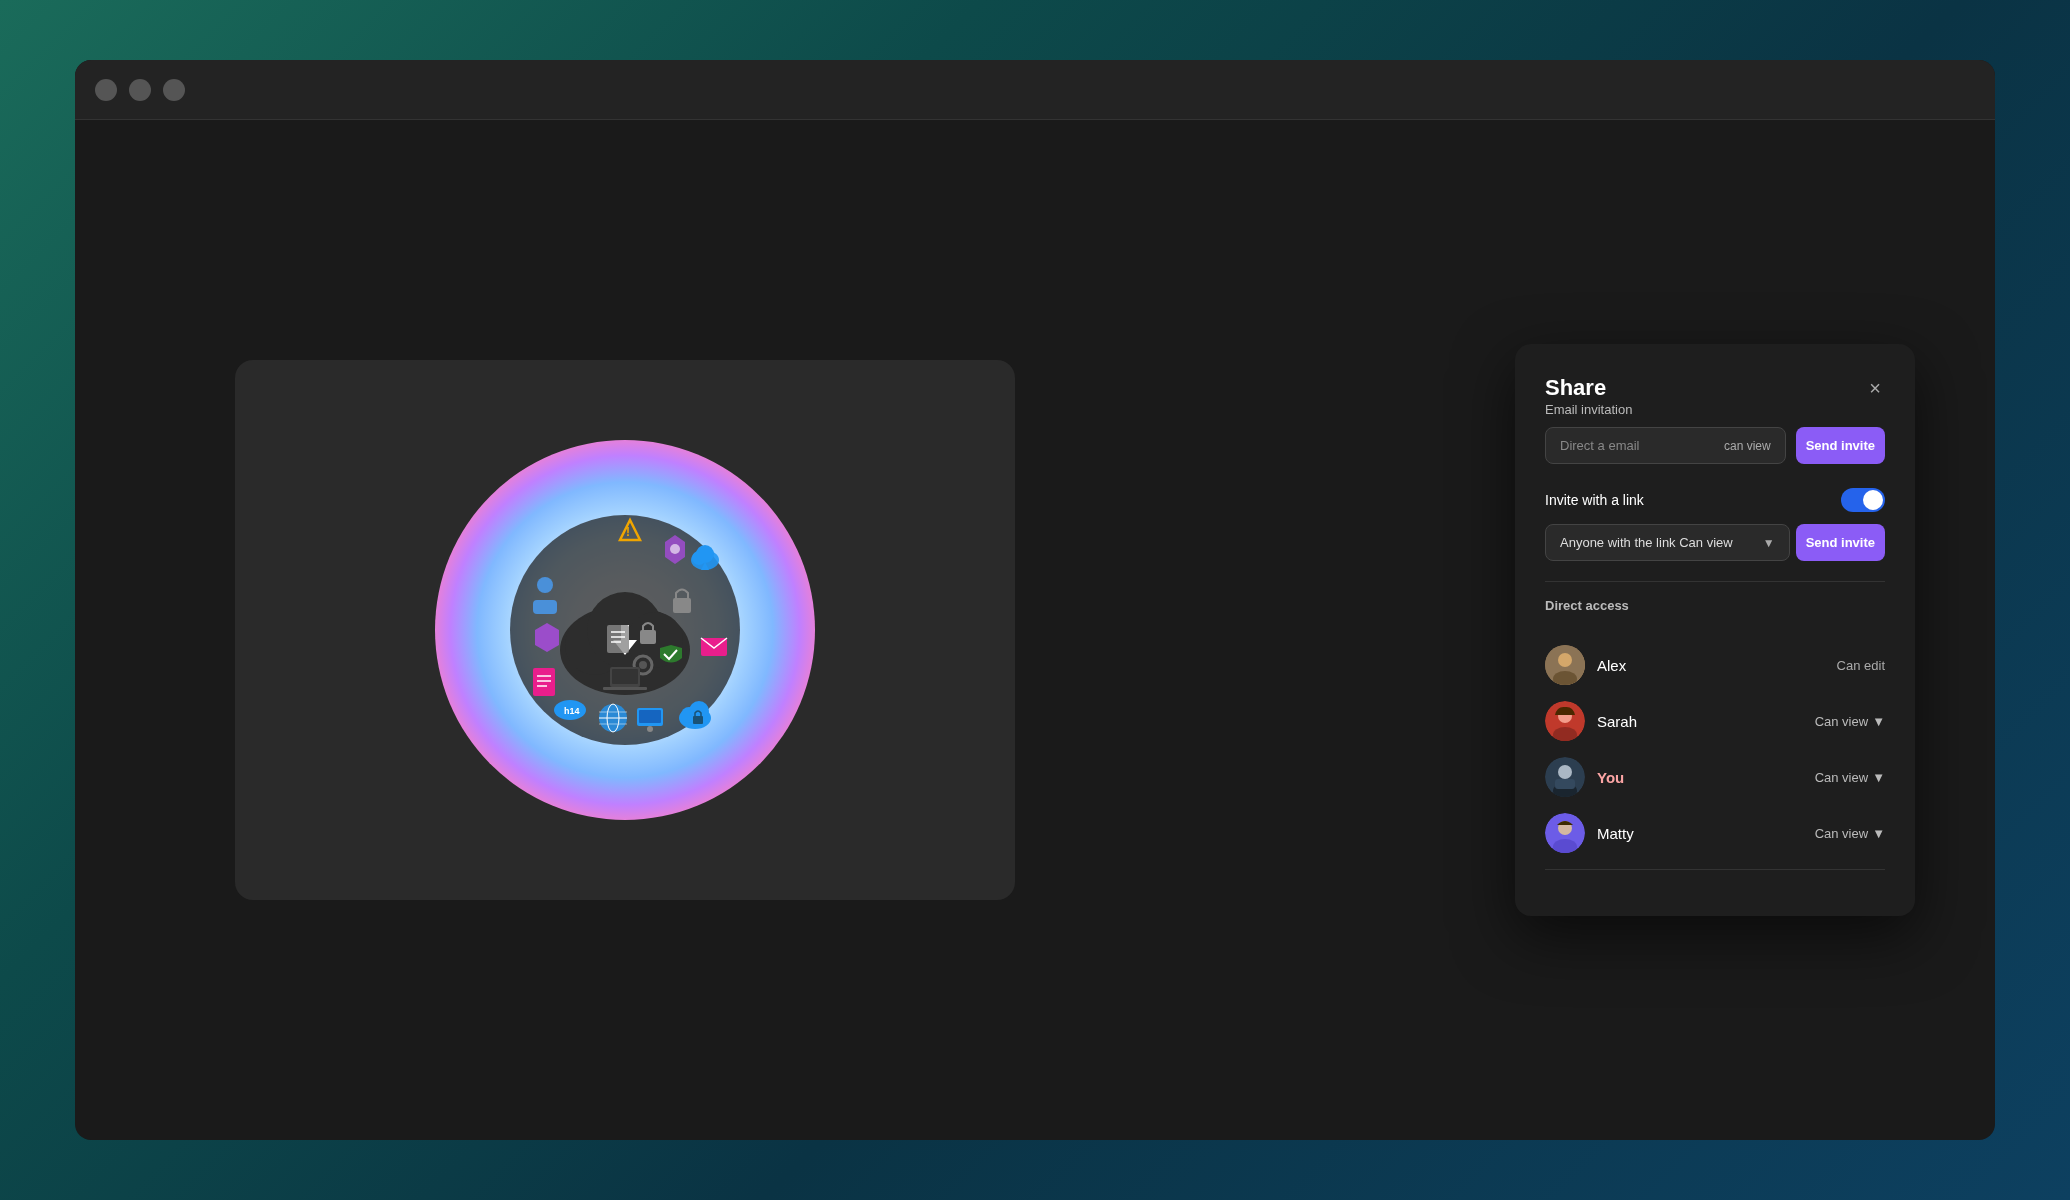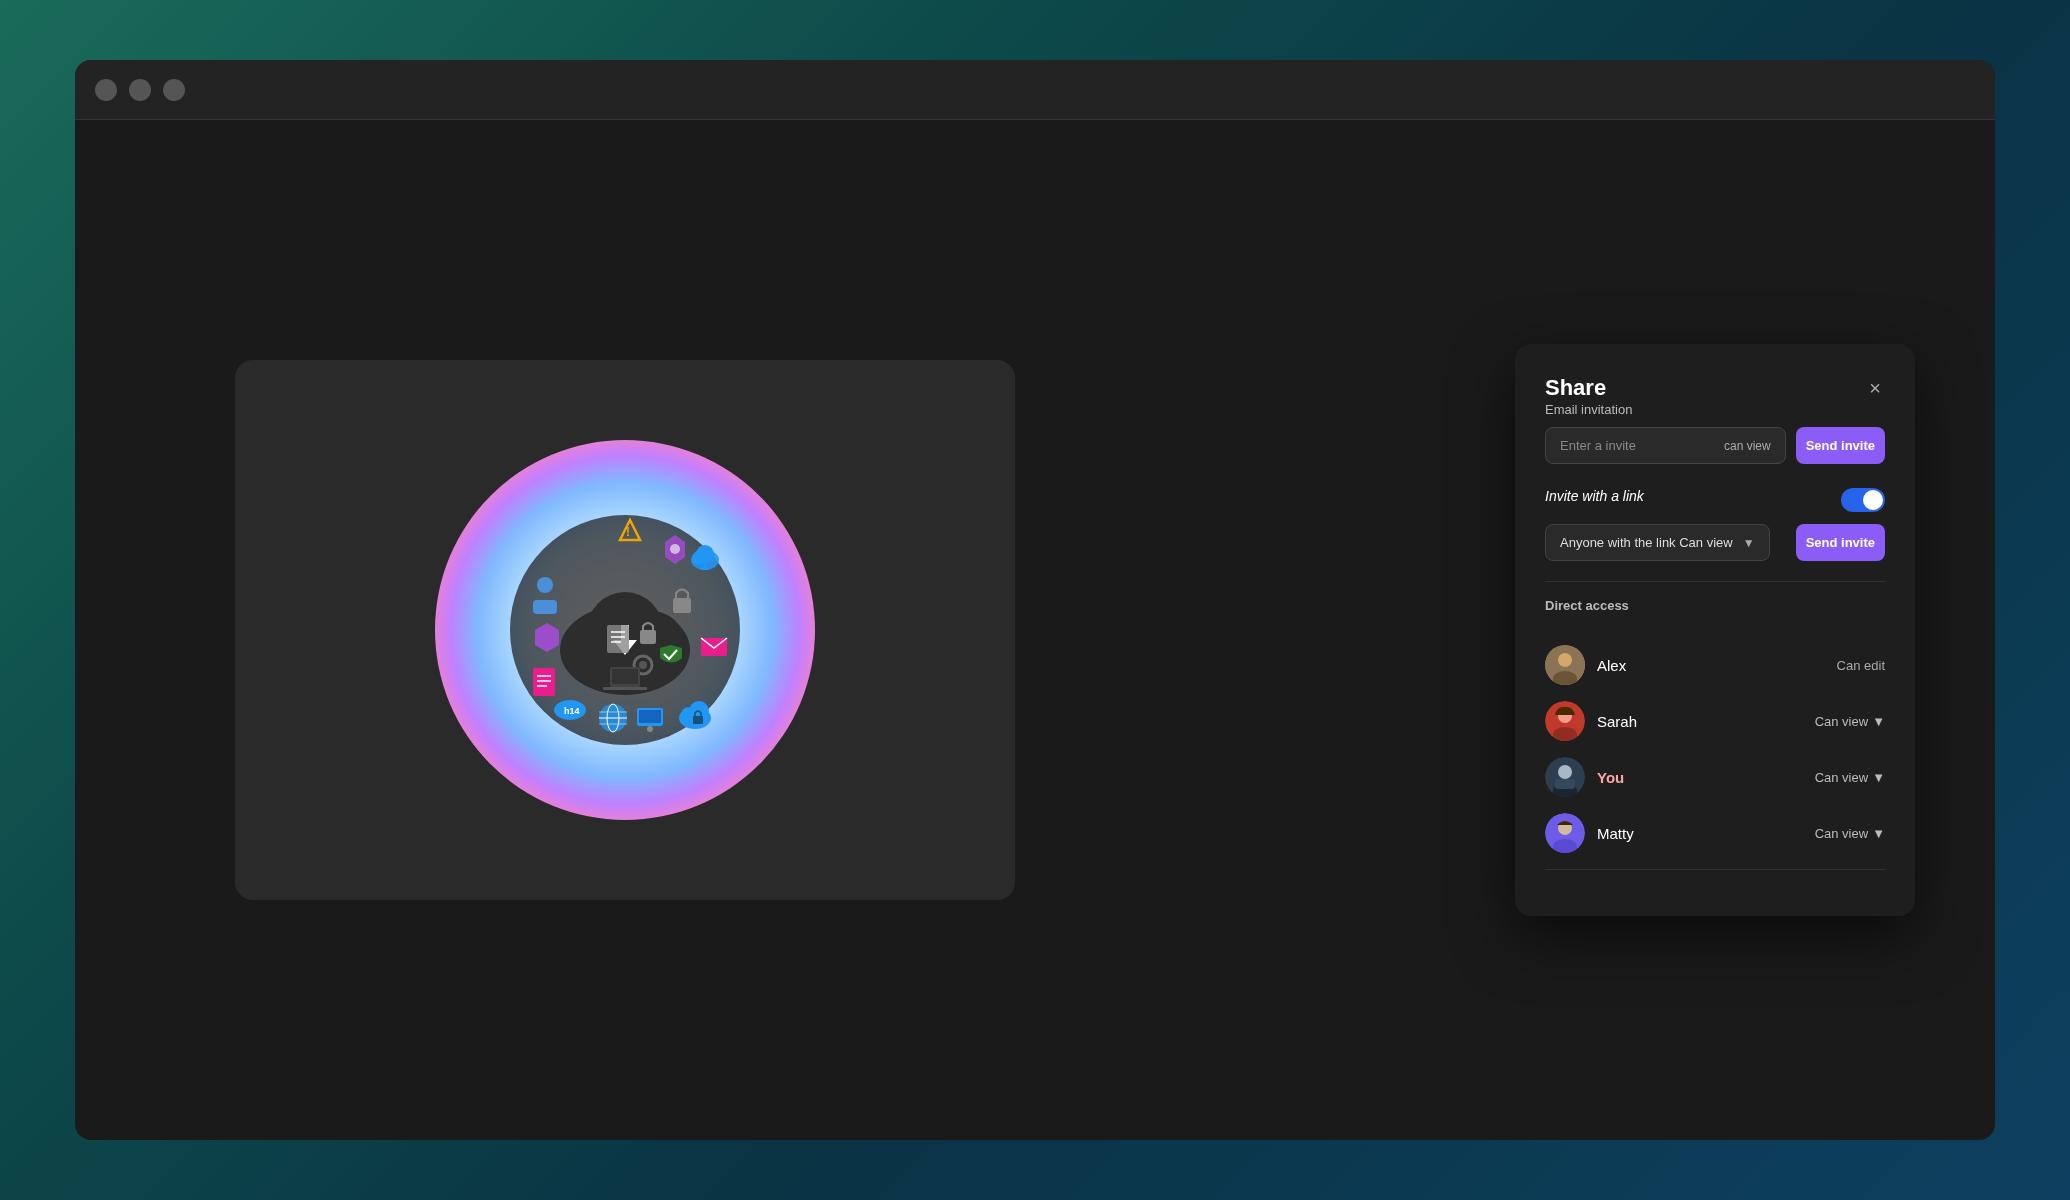--- a/index.html
+++ b/index.html
@@ -164,24 +164,23 @@
       border-radius: 8px;
       padding: 10px 10px;
       font-size: 13px;
       font-weight: 600;
       cursor: pointer;
       white-space: nowrap;
     }
 
     .invite-link-row {
       display: flex;
-      align-items: flex-start;
+      align-items: center;
       justify-content: space-between;
       margin-bottom: 12px;
-      font-style: italic;
     }
 
     .invite-link-label {
       color: #fff;
       font-size: 14px;
       font-weight: 500;
     }
 
     .toggle {
       width: 44px;
@@ -197,21 +196,21 @@
       height: 20px;
       background: #fff;
       border-radius: 50%;
       position: absolute;
       top: 2px;
       right: 2px;
     }
 
     .link-row {
       display: flex;
-      gap: 26px;
+      gap: 6px;
       margin-bottom: 20px;
     }
 
     .link-select {
       flex: 1;
       background: #2a2a2a;
       border: 1px solid #444;
       border-radius: 8px;
       padding: 10px 14px;
       color: #fff;
@@ -421,21 +420,21 @@
 
     <div class="share-panel">
       <div class="panel-header">
         <span class="panel-title">Share</span>
         <button class="close-btn">×</button>
       </div>
 
       <div class="section-label">Email invitation</div>
       <div class="email-row">
         <div class="email-input">
-          <span class="email-input-text">Enter a invite</span>
+          <span class="email-input-text">Direct a email</span>
           <span class="email-can-view">can view</span>
         </div>
         <button class="send-invite-btn">Send invite</button>
       </div>
 
       <div class="invite-link-row">
         <span class="invite-link-label">Invite with a link</span>
         <div class="toggle">
           <div class="toggle-thumb"></div>
         </div>

